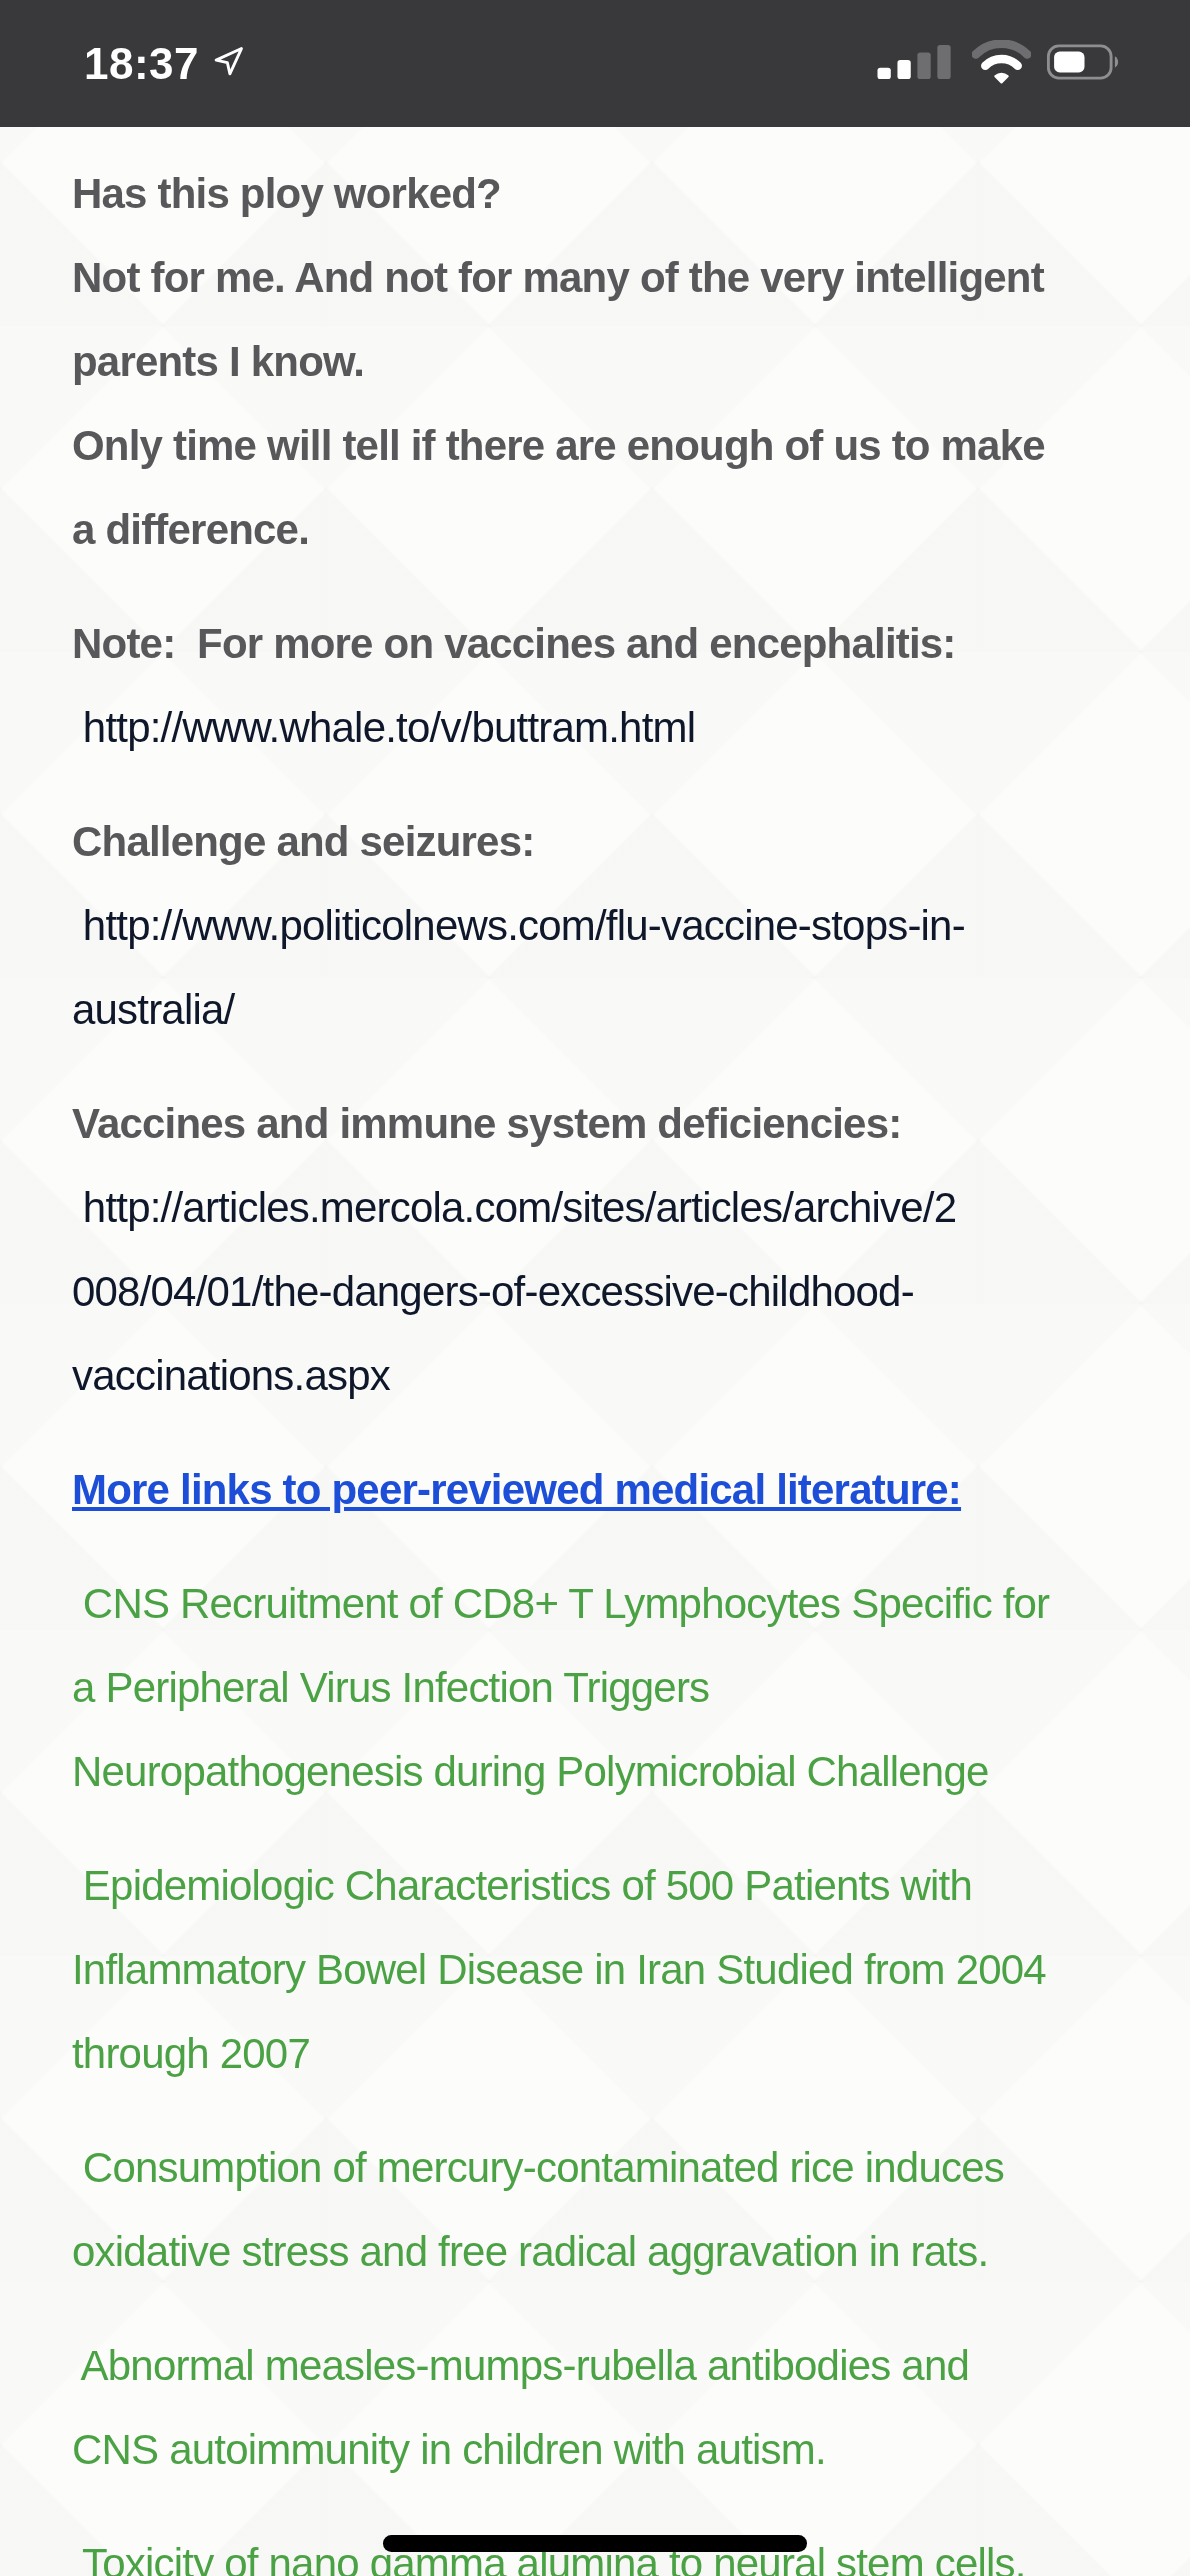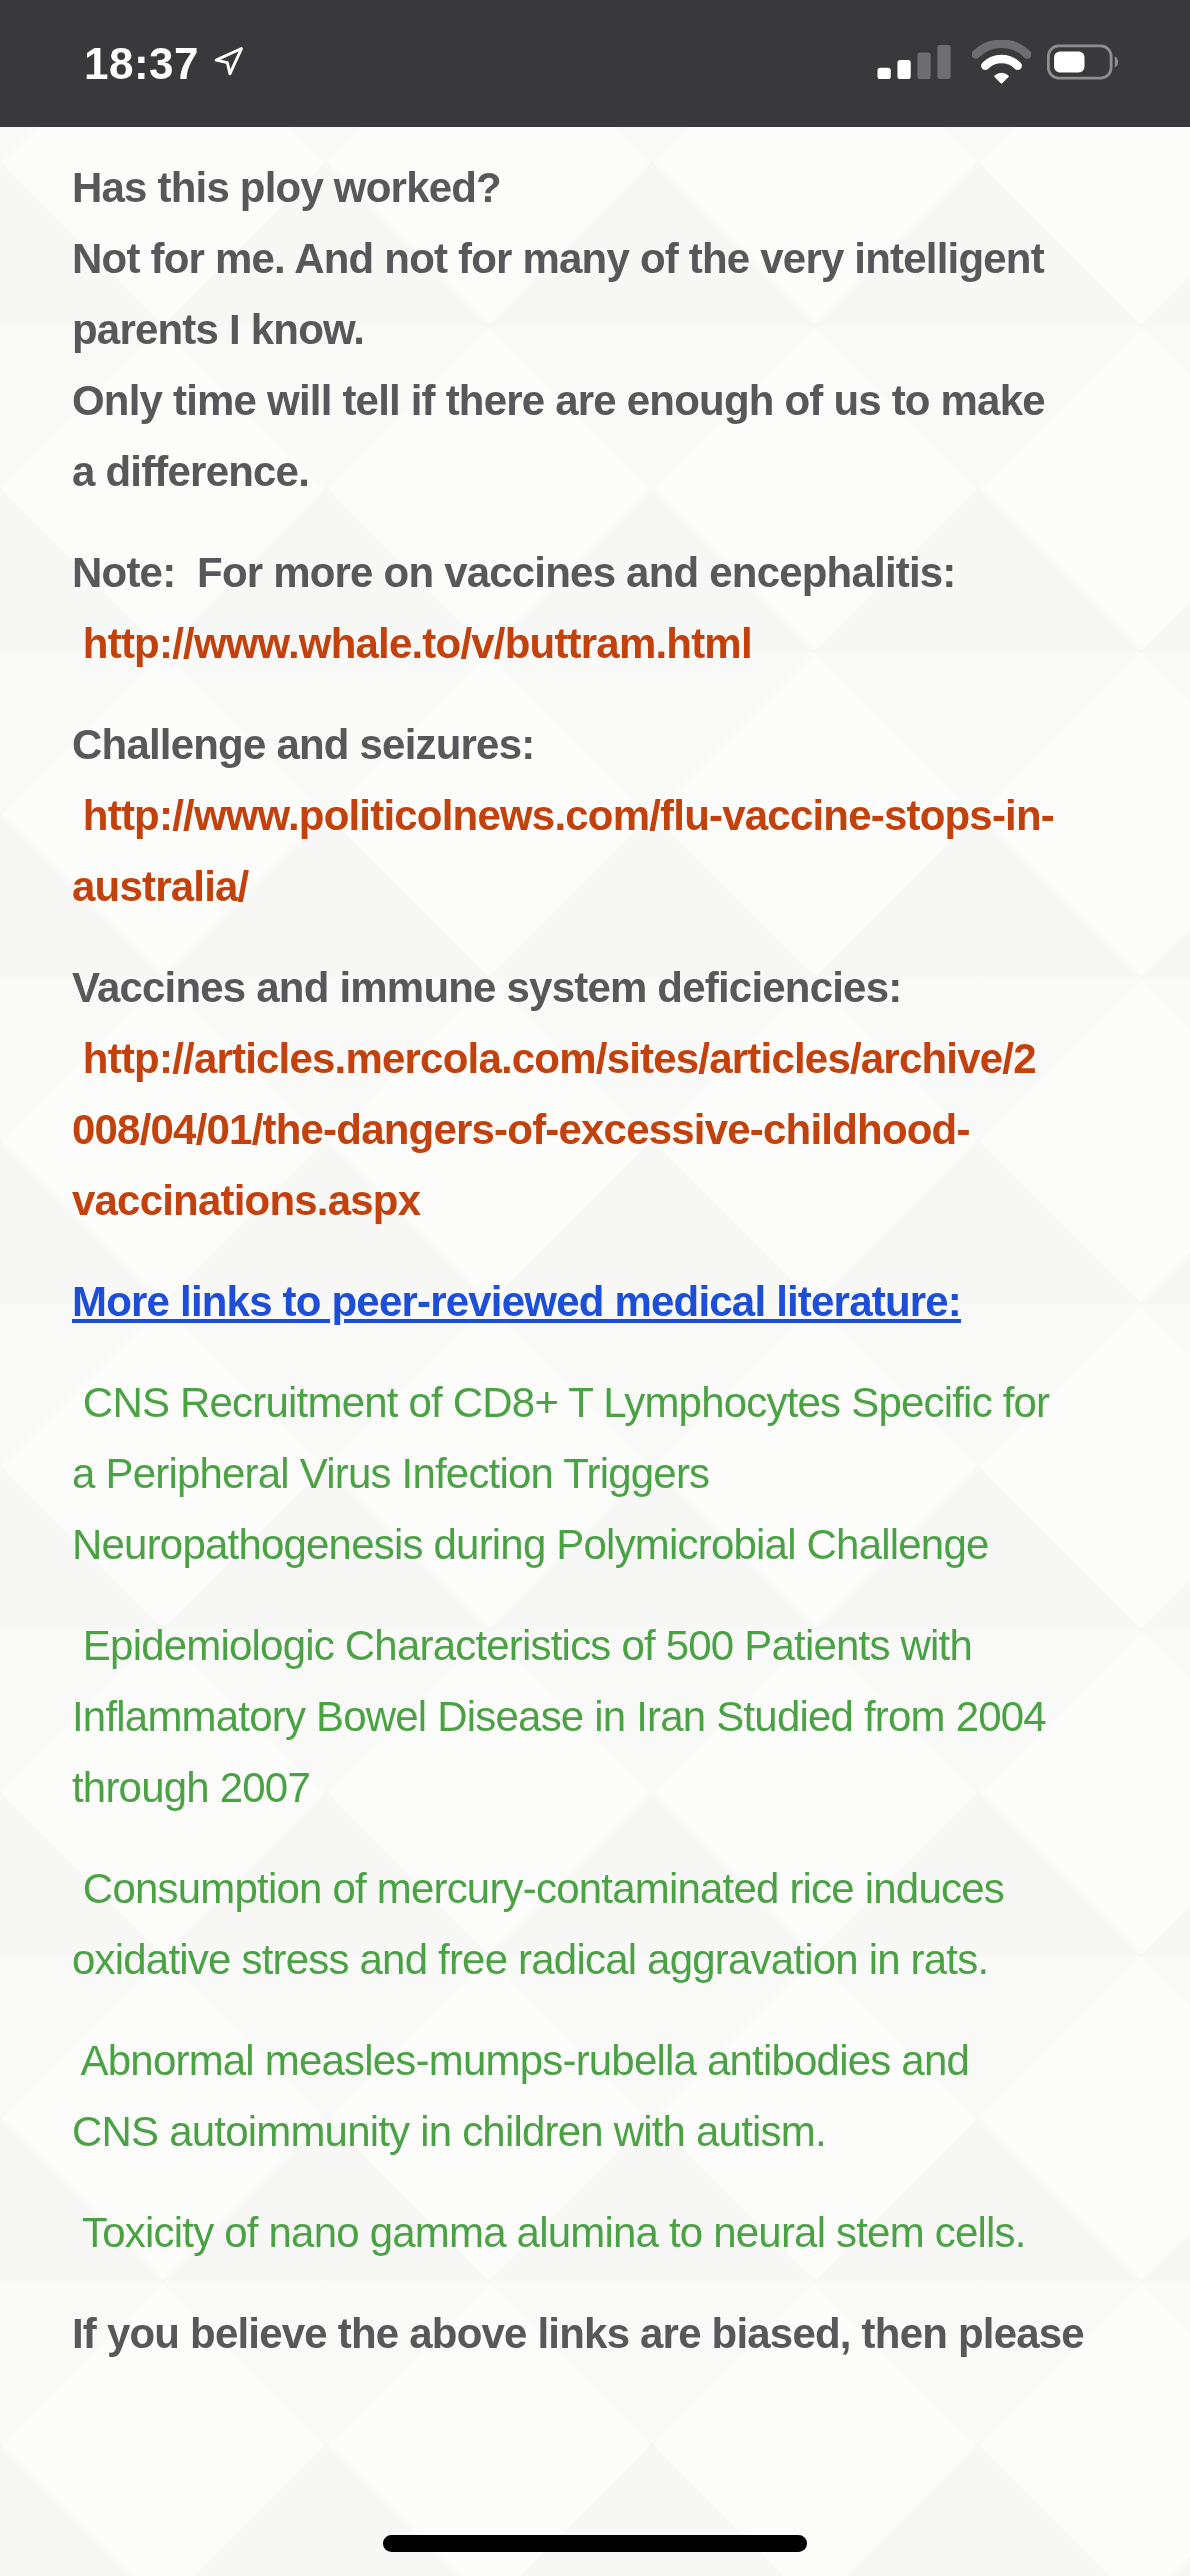--- a/index.html
+++ b/index.html
@@ -55,36 +55,36 @@
     position: absolute;
     top: 127px;
     left: 0;
     right: 0;
     padding: 25px 38px 0 72px;
     box-sizing: border-box;
   }
   .para {
     margin: 0 0 30px 0;
     font-size: 42px;
-    line-height: 71px;
+    line-height: 84px;
     letter-spacing: -0.8px;
     white-space: pre;
   }
   .dark-bold {
     color: #58585b;
     font-weight: bold;
   }
   .heading-underline {
     color: #1d4ed8;
     font-weight: bold;
     text-decoration: underline;
   }
   a.link-bold {
-    color: #c2410c;
-    font-weight: bold;
+    color: #0f172a;
+    font-weight: normal;
     text-decoration: none;
     cursor: pointer;
   }
   a.link-plain {
     color: #4ba245;
     font-weight: normal;
     text-decoration: none;
     cursor: pointer;
   }
   .dark-suffix {

